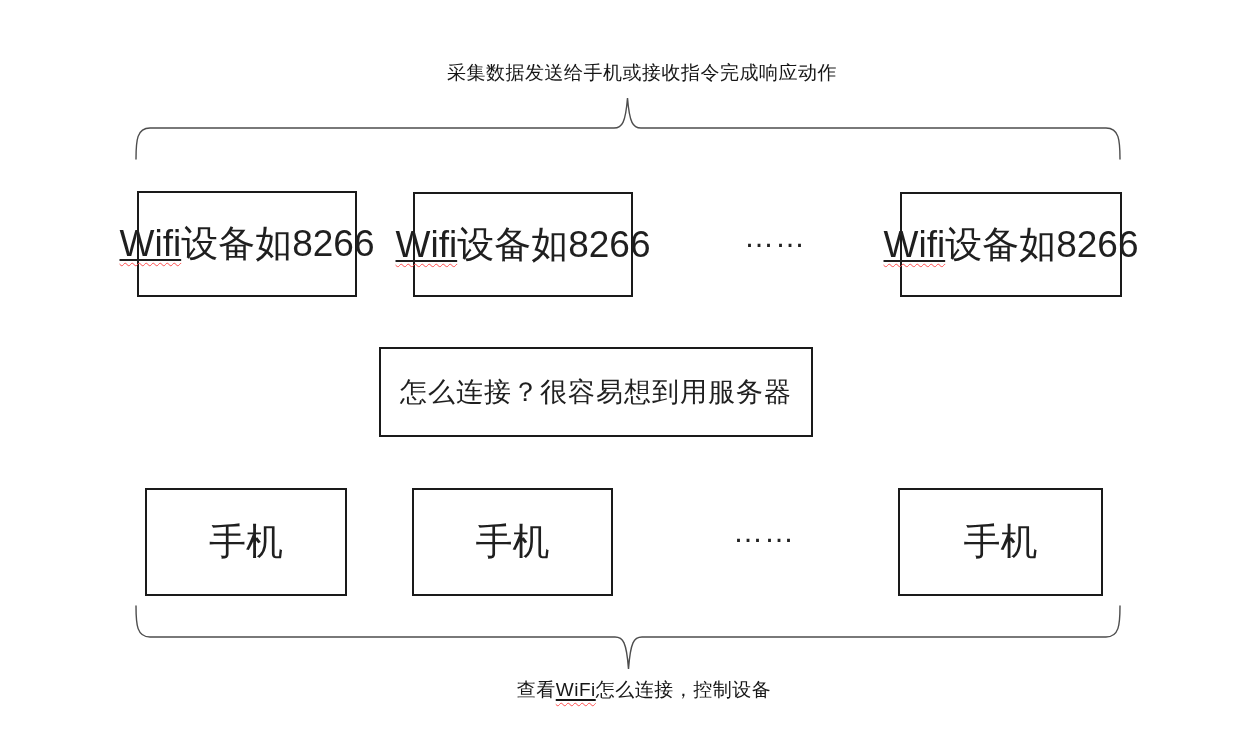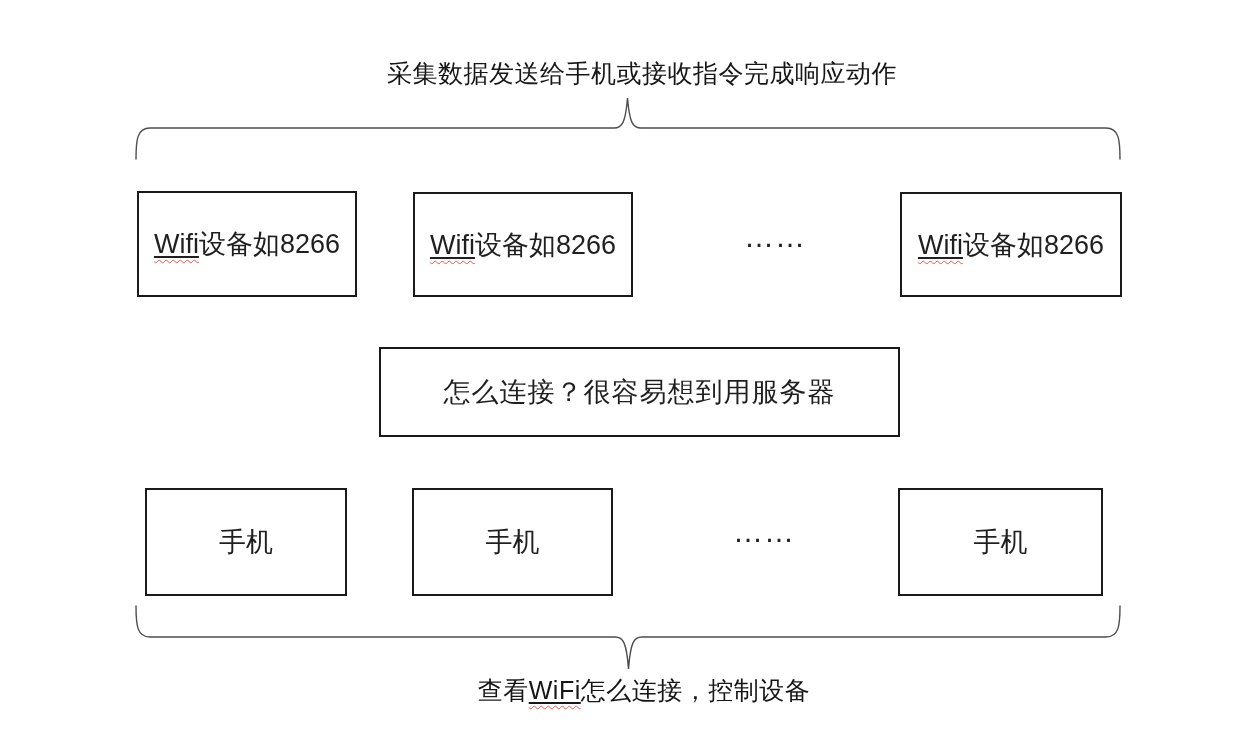--- a/index.html
+++ b/index.html
@@ -7,43 +7,43 @@
     position:relative;
     width:1243px;height:754px;
     background:#ffffff;
     font-family:"Liberation Sans","DejaVu Sans",sans-serif;
     color:#1a1a1a;
     overflow:hidden;
   }
   .annotation{
     position:absolute;
     text-align:center;
-    font-size:25px;
+    font-size:19px;
     line-height:42px;
     letter-spacing:0.5px;
     color:#161616;
     white-space:nowrap;
   }
   .annotation.top{left:342px;top:52px;width:600px;}
   .annotation.bottom{left:344px;top:668px;width:600px;line-height:44px;}
   .brace-svg{position:absolute;left:0;top:0;width:1243px;height:754px;pointer-events:none;}
   .box{
     position:absolute;
     box-sizing:border-box;
     border:2px solid #1a1a1a;
     background:#ffffff;
     display:flex;align-items:center;justify-content:center;
-    font-size:27px;
+    font-size:37px;
     white-space:nowrap;
     color:#1f1f1f;
   }
   .wifi-a{left:137px;top:191px;width:220px;height:106px;}
   .wifi-b{left:413px;top:192px;width:220px;height:105px;}
   .wifi-c{left:900px;top:192px;width:222px;height:105px;}
-  .mid-box{left:379px;top:347px;width:521px;height:90px;font-size:27px;letter-spacing:1px;}
+  .mid-box{left:379px;top:347px;width:434px;height:90px;font-size:27px;letter-spacing:1px;}
   .phone-a{left:145px;top:488px;width:202px;height:108px;}
   .phone-b{left:412px;top:488px;width:201px;height:108px;}
   .phone-c{left:898px;top:488px;width:205px;height:108px;}
   .ellipsis{
     position:absolute;
     width:90px;
     text-align:center;
     font-size:30px;
     line-height:30px;
     color:#222222;

